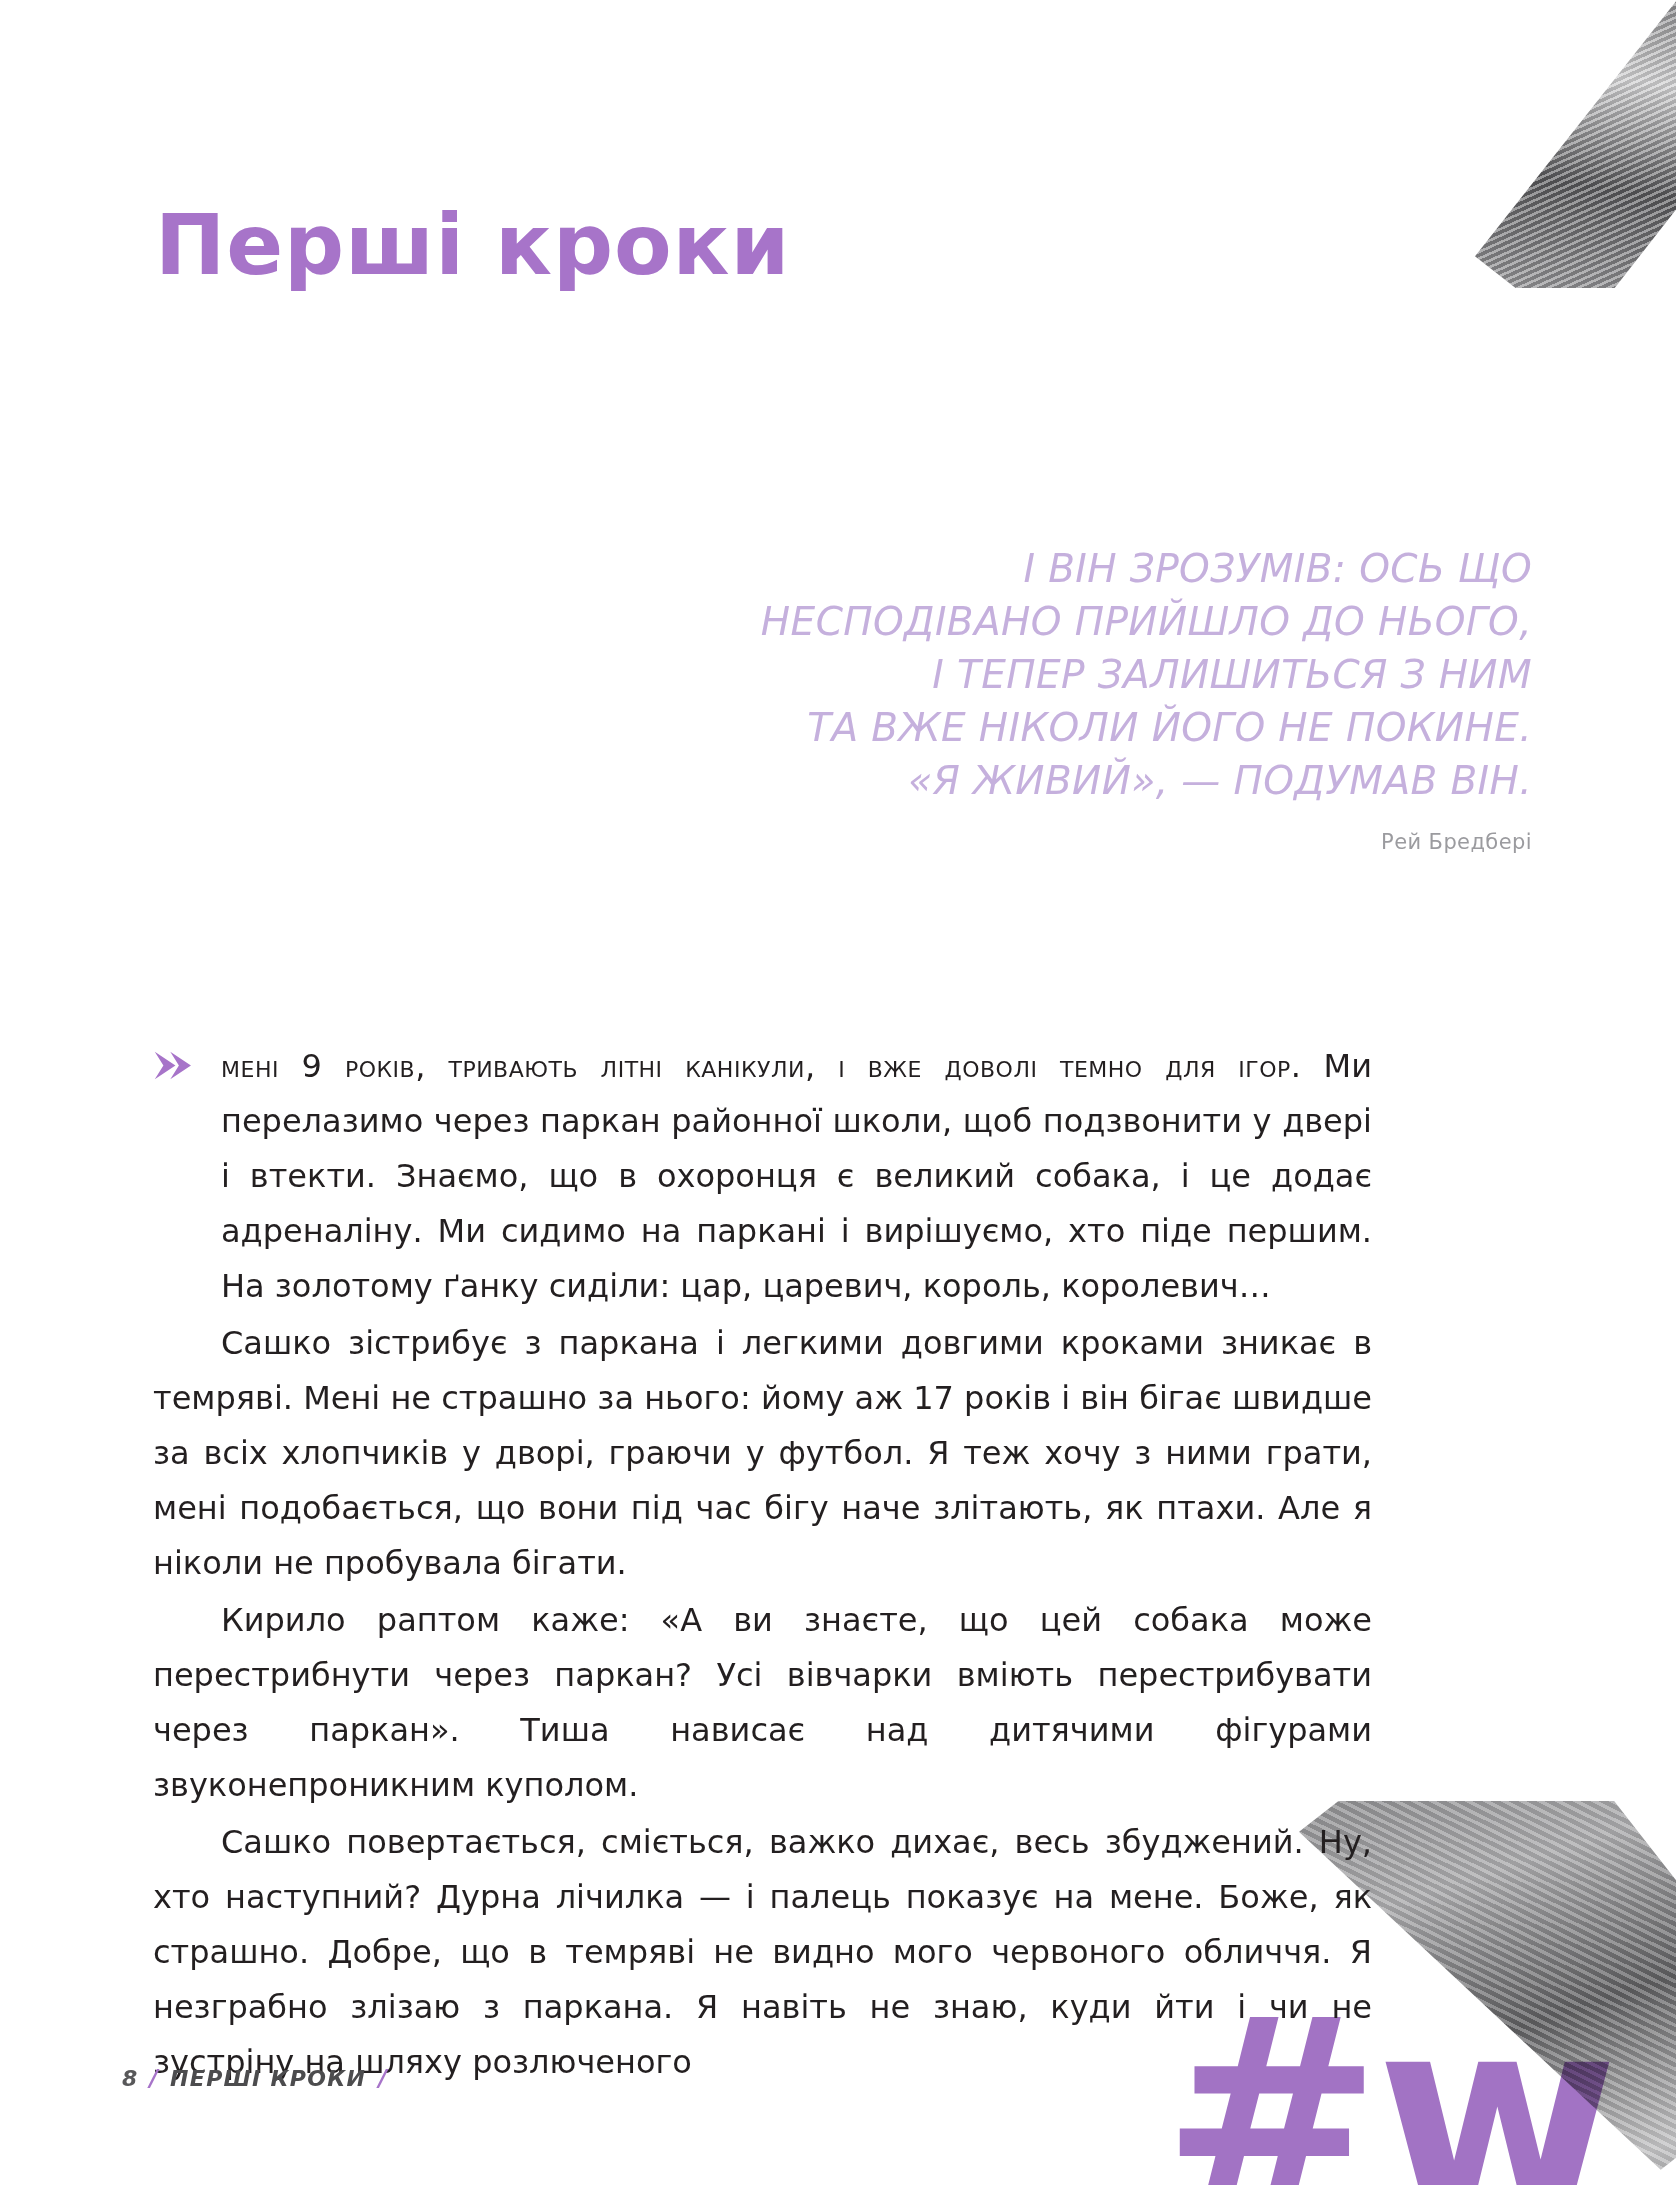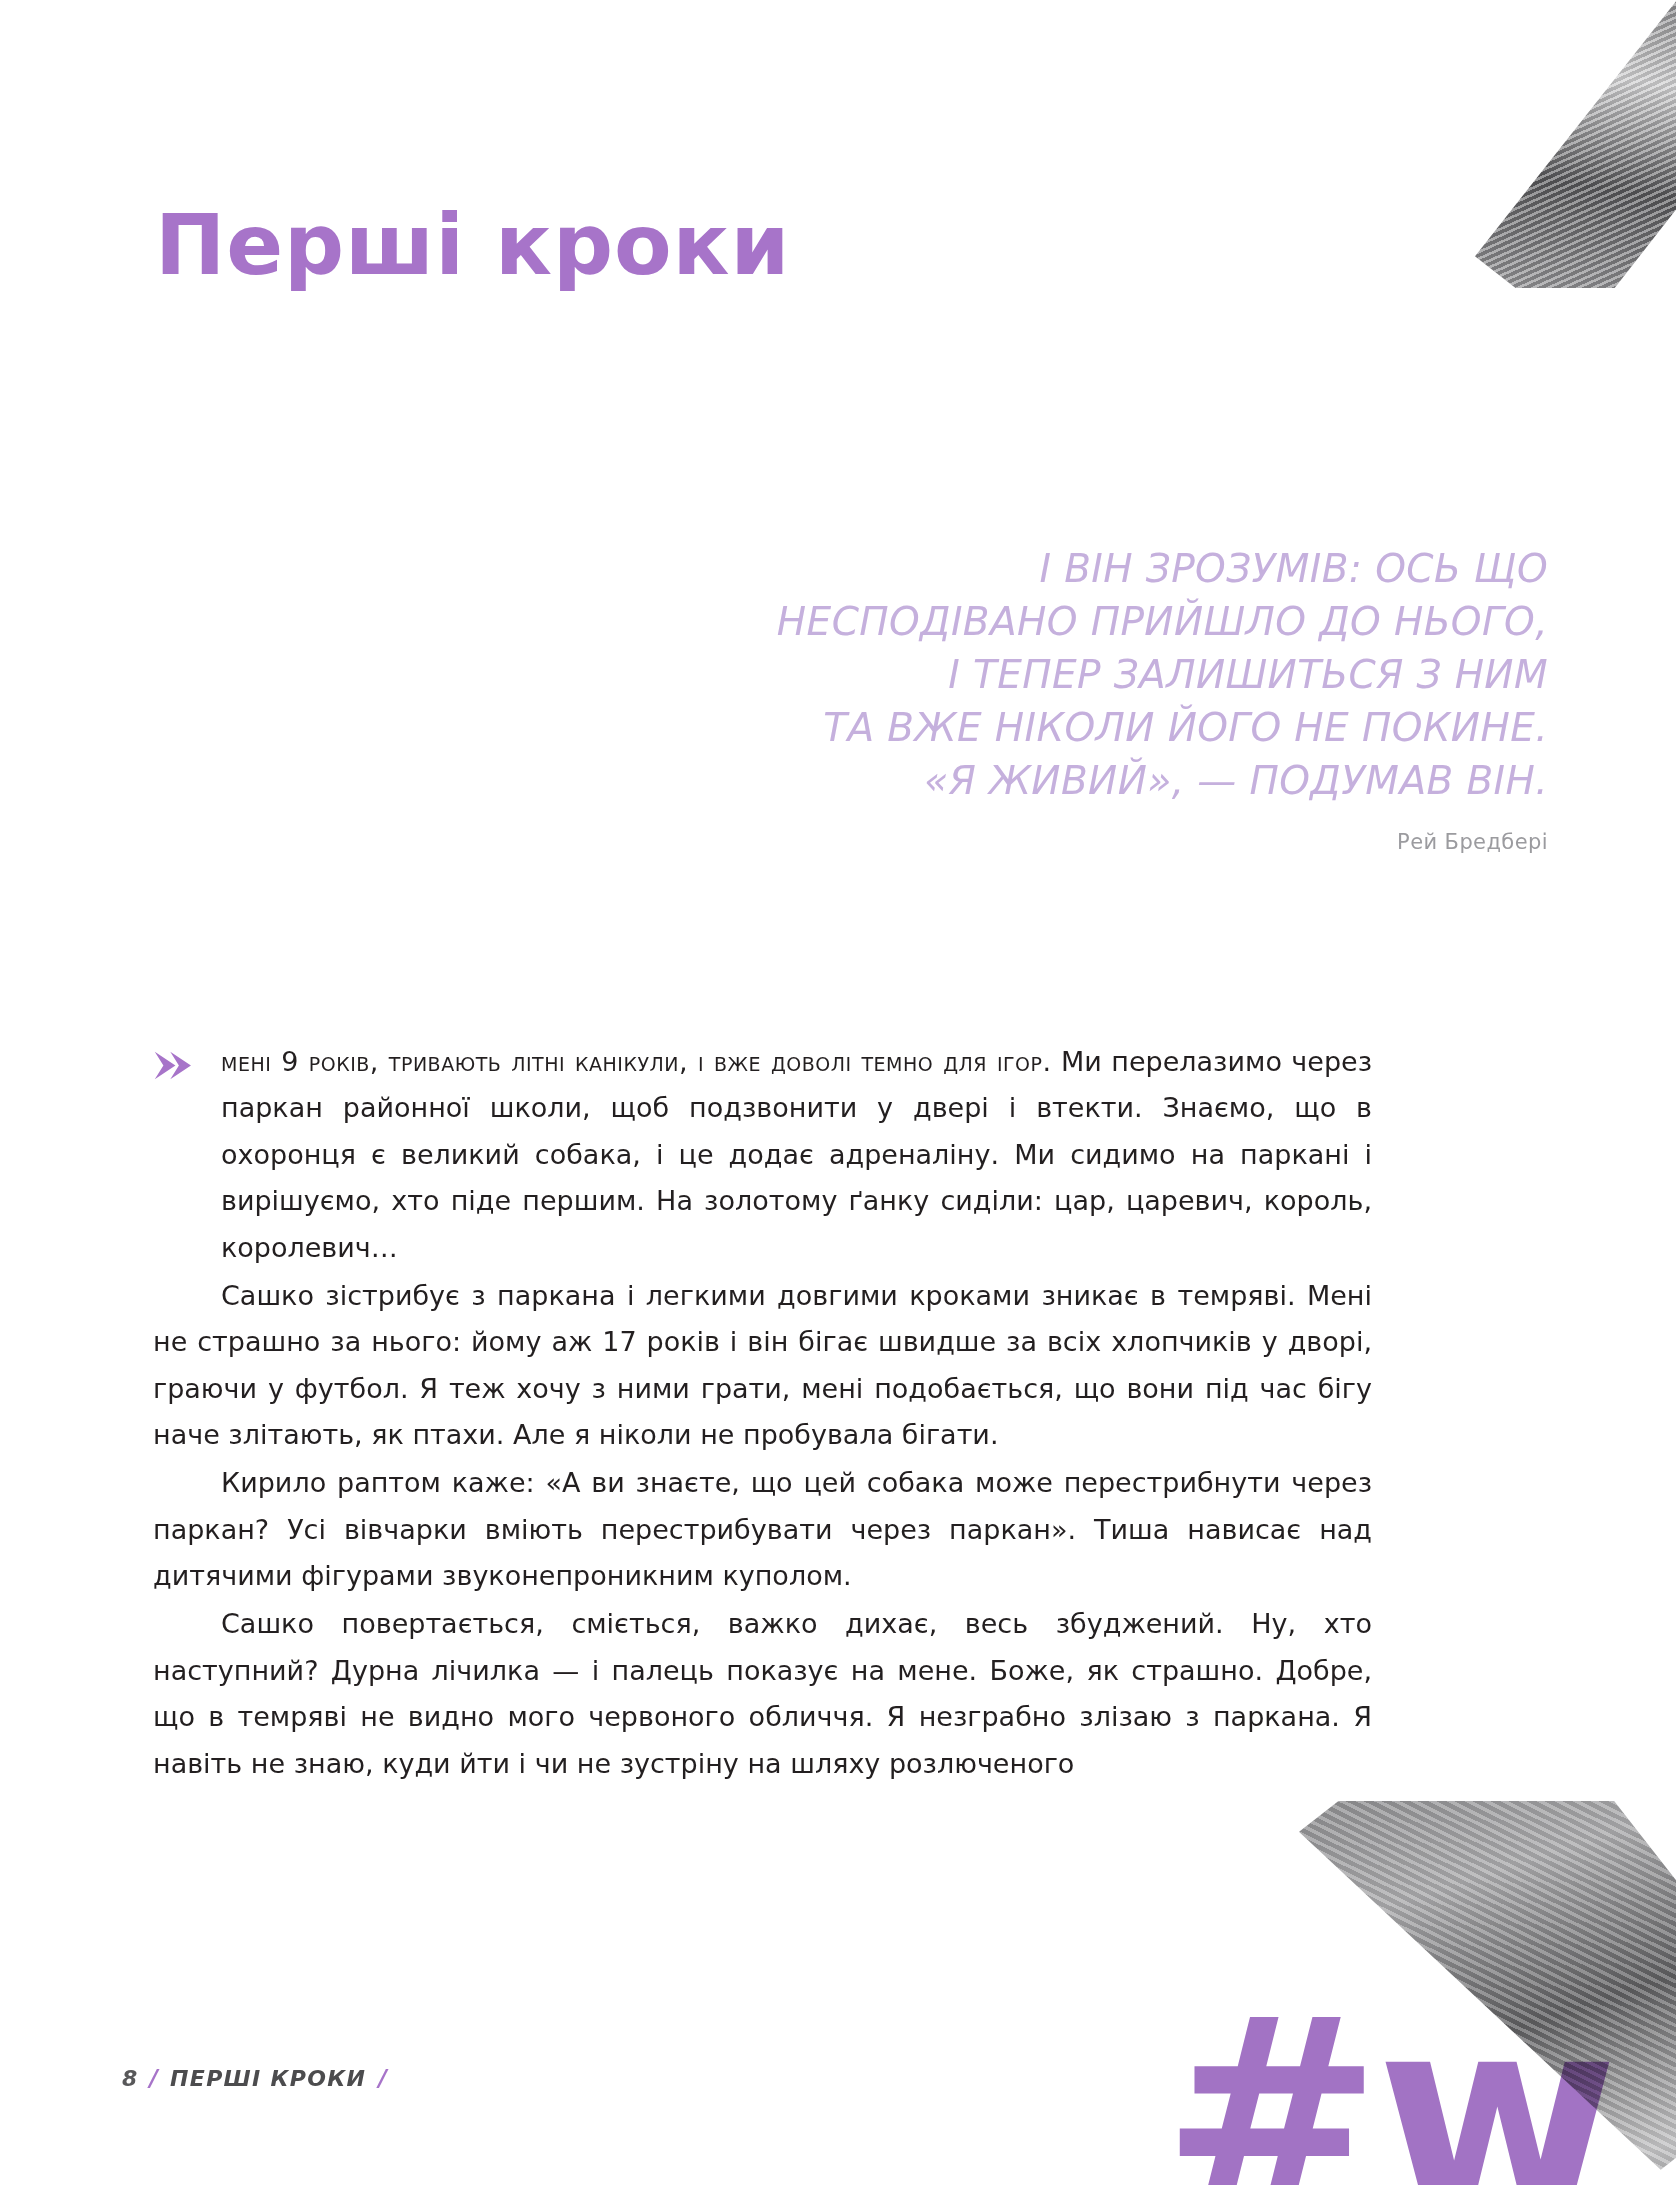--- a/index.html
+++ b/index.html
@@ -104,21 +104,21 @@
     font-weight: 700;
     font-size: 84px;
     letter-spacing: 0.9px;
     color: #a774c9;
     line-height: 1;
   }
 
   
   .epigraph {
     position: absolute;
-    right: 129px;
+    right: 145px;
     top: 542px;
     width: 1101px;
     text-align: right;
   }
   .epigraph-text {
     font-family: "DejaVu Sans", sans-serif;
     font-style: italic;
     font-weight: 400;
     font-size: 39px;
     line-height: 1.36;
@@ -137,21 +137,21 @@
 
   
   .body-copy {
     position: absolute;
     left: 153px;
     top: 1039px;
     width: 1219px;
   }
   .para {
     font-family: "DejaVu Sans", sans-serif;
-    font-size: 27px;
+    font-size: 32px;
     line-height: 1.72;
     color: #231f20;
     text-align: justify;
     margin: 0 0 1.7px 0;
     text-indent: 68px;
   }
   .para.first {
     text-indent: 0;
     position: relative;
     padding-left: 68px;

